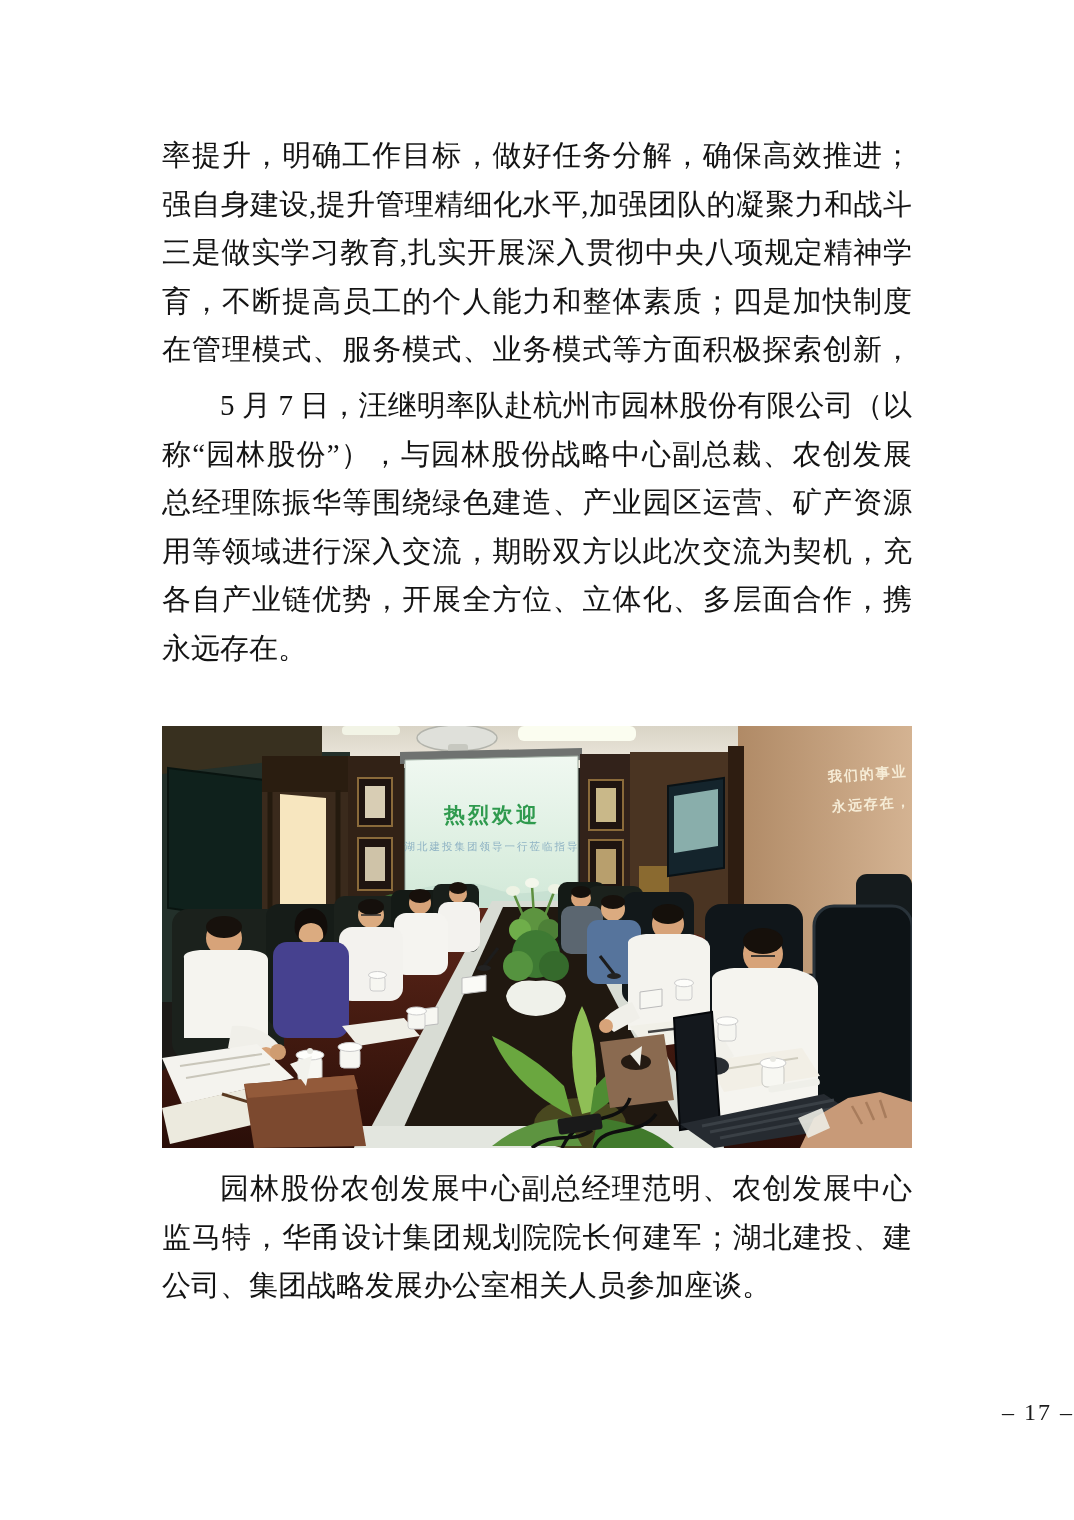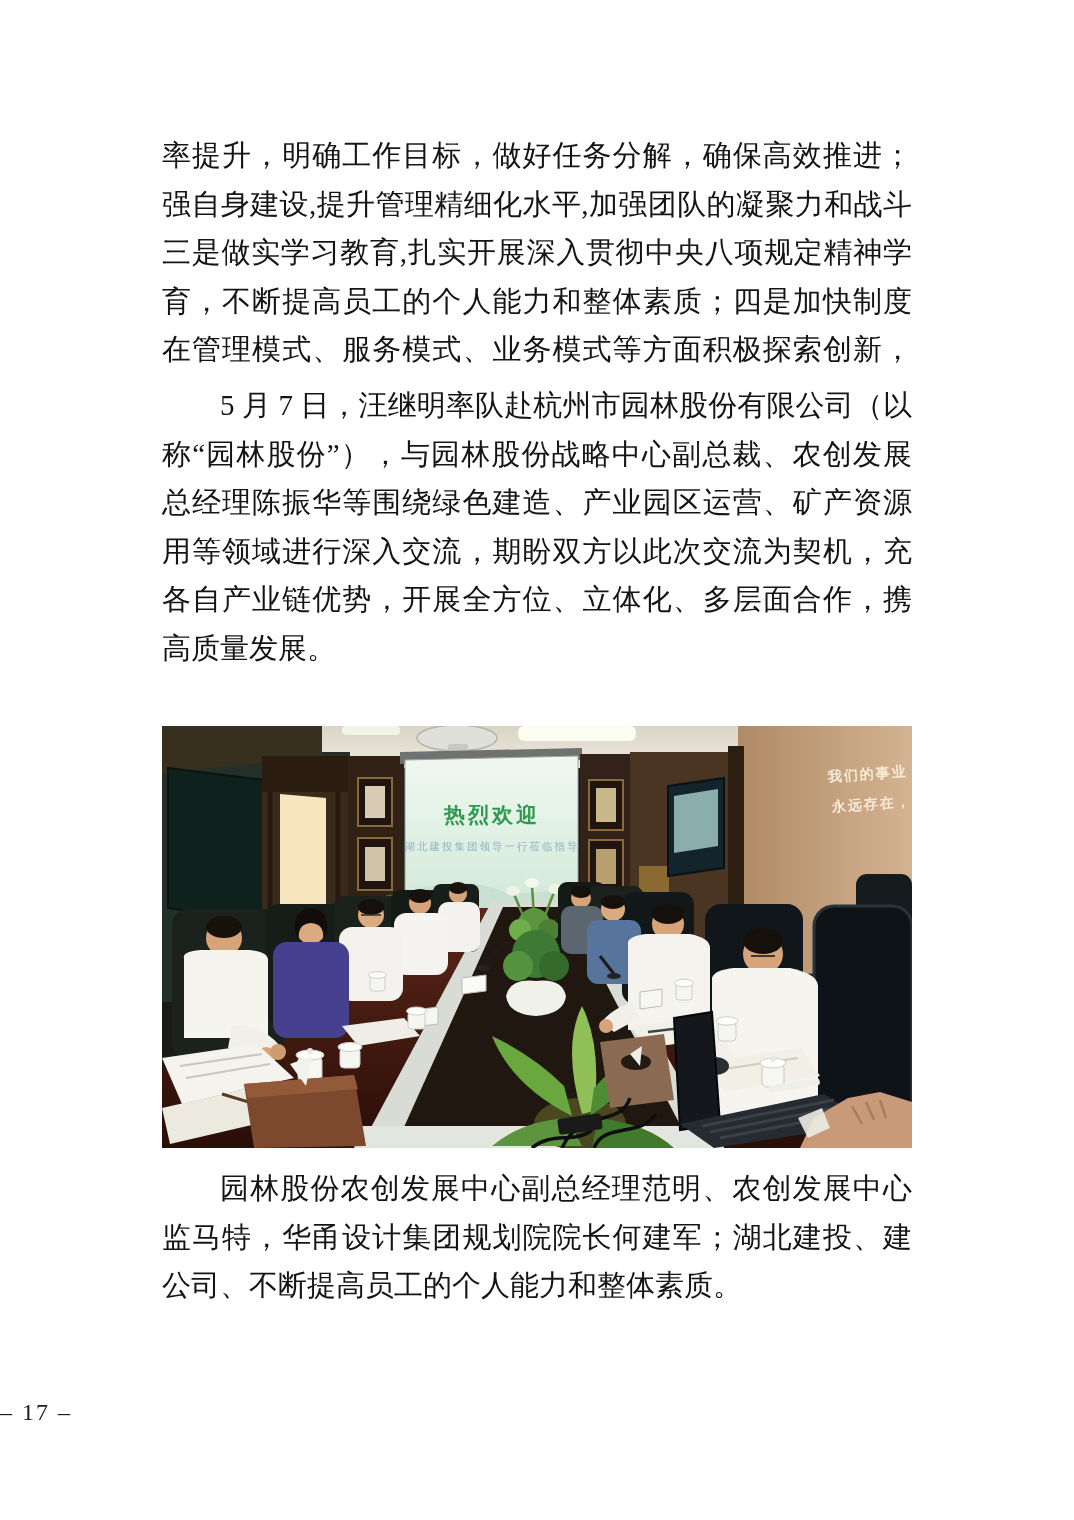--- a/index.html
+++ b/index.html
@@ -30,21 +30,21 @@
     overflow:hidden;
   }
   .ind{text-indent:58px;}
   .photo-wrap{
     position:absolute;left:162px;top:726px;width:750px;height:422px;
     background:#1c1a17;
   }
   .photo-wrap svg{display:block;}
   .page-number{
     position:absolute;left:0;top:1399px;width:100%;
-    text-align:left;font-size:24px;letter-spacing:2px;color:#1c1c1c;
+    text-align:right;font-size:24px;letter-spacing:2px;color:#1c1c1c;
   }
 </style>
 </head>
 <body>
 
 <div class="page">
 
   <div class="text-block">
     <div class="para">
       <div class="line just">率提升，明确工作目标，做好任务分解，确保高效推进；二是加</div>
@@ -52,21 +52,21 @@
       <div class="line just">三是做实学习教育,扎实开展深入贯彻中央八项规定精神学习教</div>
       <div class="line just">育，不断提高员工的个人能力和整体素质；四是加快制度创新，</div>
       <div class="line just">在管理模式、服务模式、业务模式等方面积极探索创新，为区域</div>
     </div>
     <div class="para">
       <div class="line just ind">5 月 7 日，汪继明率队赴杭州市园林股份有限公司（以下简</div>
       <div class="line just">称“园林股份”），与园林股份战略中心副总裁、农创发展中心</div>
       <div class="line just">总经理陈振华等围绕绿色建造、产业园区运营、矿产资源开发利</div>
       <div class="line just">用等领域进行深入交流，期盼双方以此次交流为契机，充分发挥</div>
       <div class="line just">各自产业链优势，开展全方位、立体化、多层面合作，携手实现</div>
-      <div class="line">高质量发展。</div>
+      <div class="line">永远存在。</div>
     </div>
   </div>
 
   <div class="photo-wrap">
     <svg width="750" height="422" viewBox="0 0 750 422" xmlns="http://www.w3.org/2000/svg">
       <defs>
         <linearGradient id="ceilGrad" x1="0" y1="0" x2="0" y2="1">
           <stop offset="0" stop-color="#d9d4c6"></stop>
             <stop offset="1" stop-color="#efeadf"></stop>
         </linearGradient>
@@ -339,18 +339,18 @@
         <path d="M690,380 L700,398 M704,376 L712,394 M718,374 L724,392" stroke="#a87c5c" stroke-width="2.5" fill="none"></path>
         <polygon points="636,392 660,382 668,402 646,412" fill="#ececE4" fill-opacity="0.9"></polygon>
       </g>
     </svg>
   </div>
 
   <div class="text-block" style="top:1164px">
     <div class="para">
       <div class="line just ind">园林股份农创发展中心副总经理范明、农创发展中心项目总</div>
       <div class="line just">监马特，华甬设计集团规划院院长何建军；湖北建投、建设科技</div>
-      <div class="line">公司、不断提高员工的个人能力和整体素质。</div>
+      <div class="line">公司、集团战略发展办公室相关人员参加座谈。</div>
     </div>
   </div>
 
   <div class="page-number">– 17 –</div>
 </div>
 
 </body></html>

